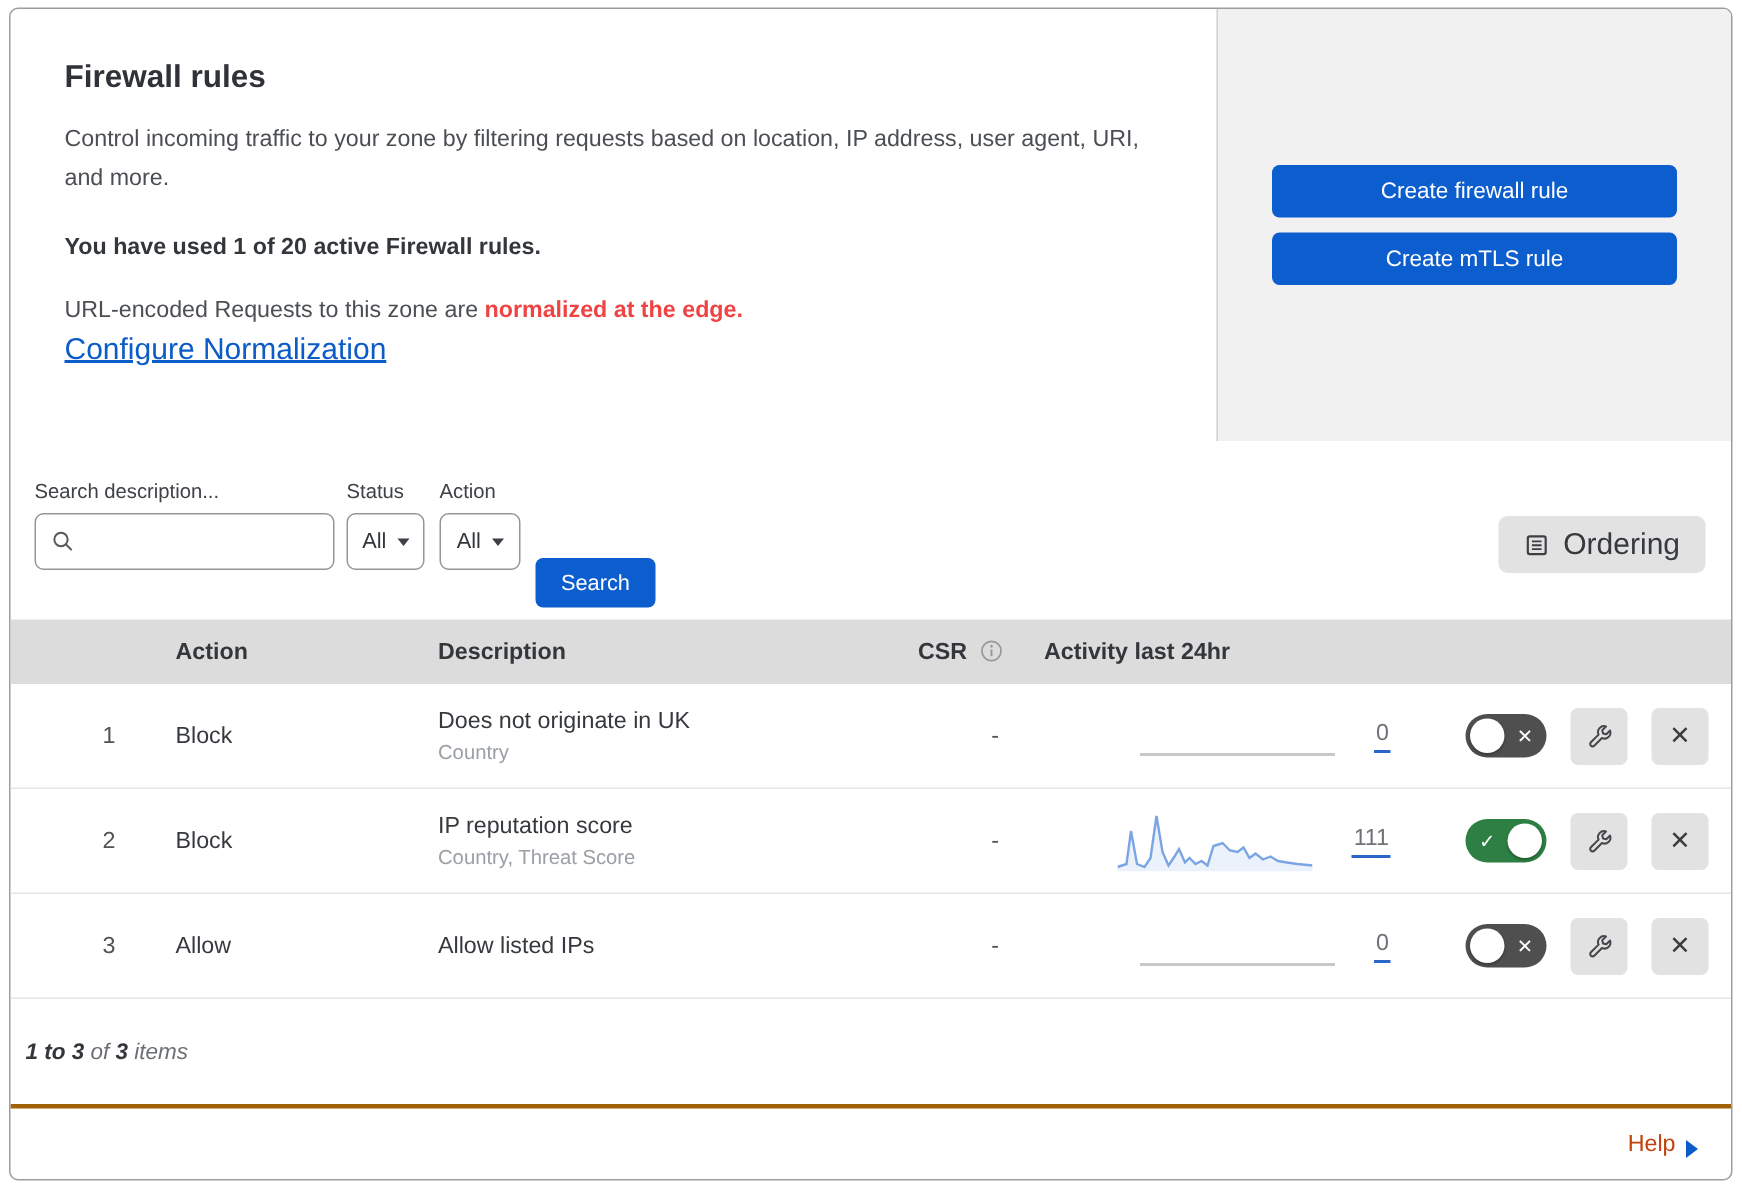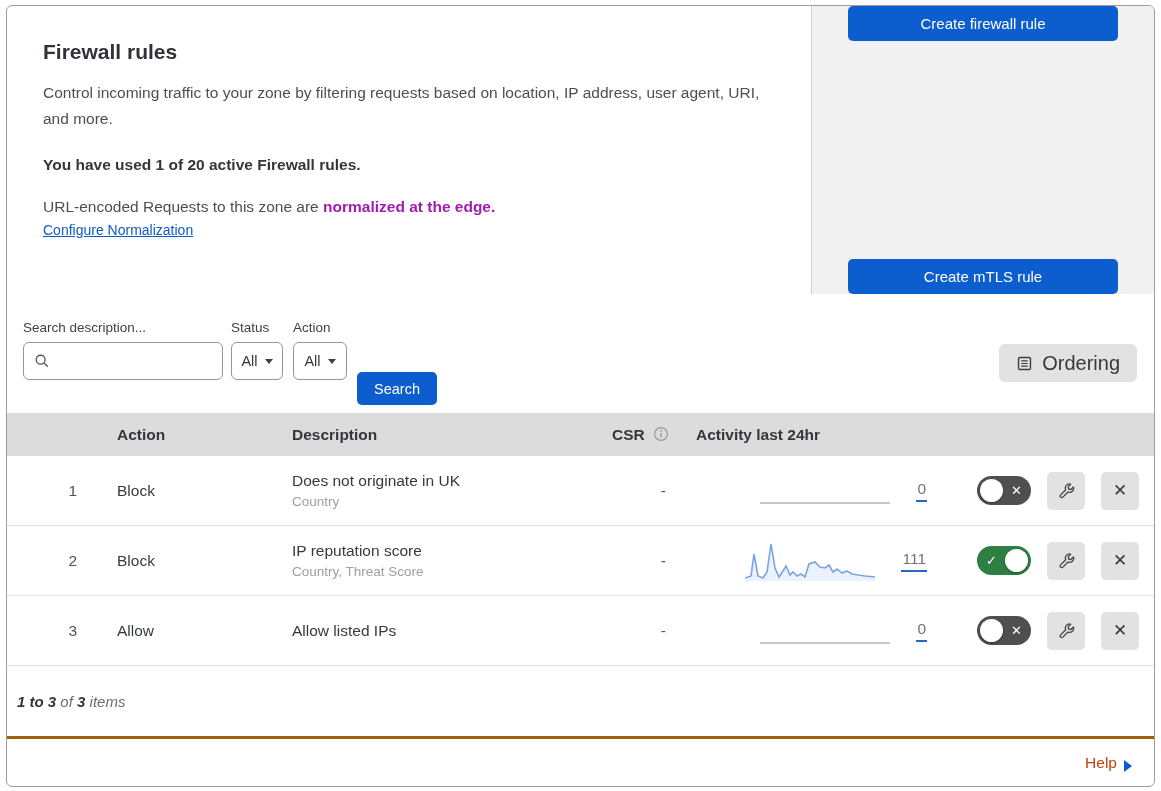--- a/index.html
+++ b/index.html
@@ -8,26 +8,26 @@
     position:absolute; left:6px; top:5px; width:1149px; height:782px;
     border:1px solid #9d9d9d; border-radius:6px; background:#fff; overflow:hidden;
   }
   
   .top { display:flex; height:288px; }
   .top-left { flex:1; padding:34px 40px 0 36px; }
   .page-title { font-size:21px; font-weight:700; color:#2f3338; margin-bottom:16px; }
   .page-desc { font-size:15.5px; line-height:1.68; color:#4b4f54; max-width:720px; }
   .usage-note { margin-top:24px; font-size:15.5px; font-weight:700; color:#33373c; }
   .norm-line { margin-top:24px; font-size:15.5px; color:#4b4f54; }
-  .norm-line b { color:#a21caf; }
-  .link { color:#0b5cc9; text-decoration:underline; font-size:14px; cursor:pointer; }
+  .norm-line b { color:#ef4444; }
+  .link { color:#0b5cc9; text-decoration:underline; font-size:20px; cursor:pointer; }
   .norm-link { display:inline-block; margin-top:6px; }
   .top-right {
     width:343px; background:#f1f1f2; border-left:1px solid #cfcfcf;
-    display:flex; flex-direction:column; justify-content:space-between; gap:10px; padding:0 36px;
+    display:flex; flex-direction:column; justify-content:center; gap:10px; padding:0 36px;
   }
   .btn-primary {
     display:block; width:100%; height:35px; border:none; border-radius:5px;
     background:#0c5dce; color:#fff; font-size:15px; font-family:inherit; cursor:pointer;
   }
   
   .filters { position:relative; height:119px; padding:26px 0 5px 16px; display:flex; align-items:flex-start; }
   .fgroup { display:flex; flex-direction:column; }
   .flabel { font-size:13.5px; color:#3e4146; margin-bottom:7px; }
   .search-box {

